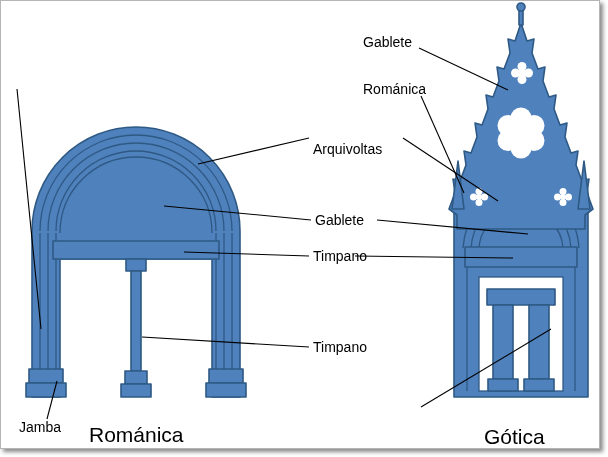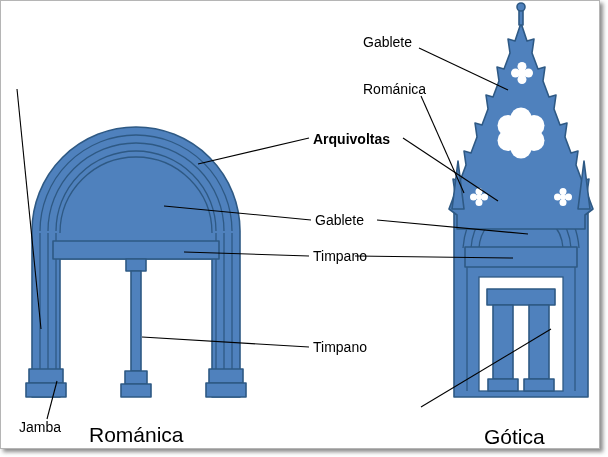--- a/index.html
+++ b/index.html
@@ -129,21 +129,21 @@
         <line class="lbl-line" x1="308" y1="255" x2="183" y2="251"></line>
         <line class="lbl-line" x1="354" y1="255" x2="512" y2="257"></line>
         <line class="lbl-line" x1="308" y1="346" x2="141" y2="336"></line>
         <line class="lbl-line" x1="420" y1="406" x2="550" y2="328"></line>
       </g>
     </svg>
 
     <div class="label" style="left:18px;top:418px;">Jamba</div>
     <div class="label" style="left:362px;top:33px;">Gablete</div>
     <div class="label" style="left:362px;top:80px;">Románica</div>
-    <div class="label" style="left:312px;top:130px;font-weight:bold;">Arquivoltas</div>
+    <div class="label" style="left:312px;top:140px;">Arquivoltas</div>
     <div class="label" style="left:314px;top:211px;">Gablete</div>
     <div class="label" style="left:312px;top:247px;">Timpano</div>
     <div class="label" style="left:312px;top:338px;">Timpano</div>
 
     <div class="title" style="left:483px;top:424px;">Gótica</div>
     <div class="title" style="left:88px;top:422px;">Románica</div>
 
   </div>
 </div>
 

